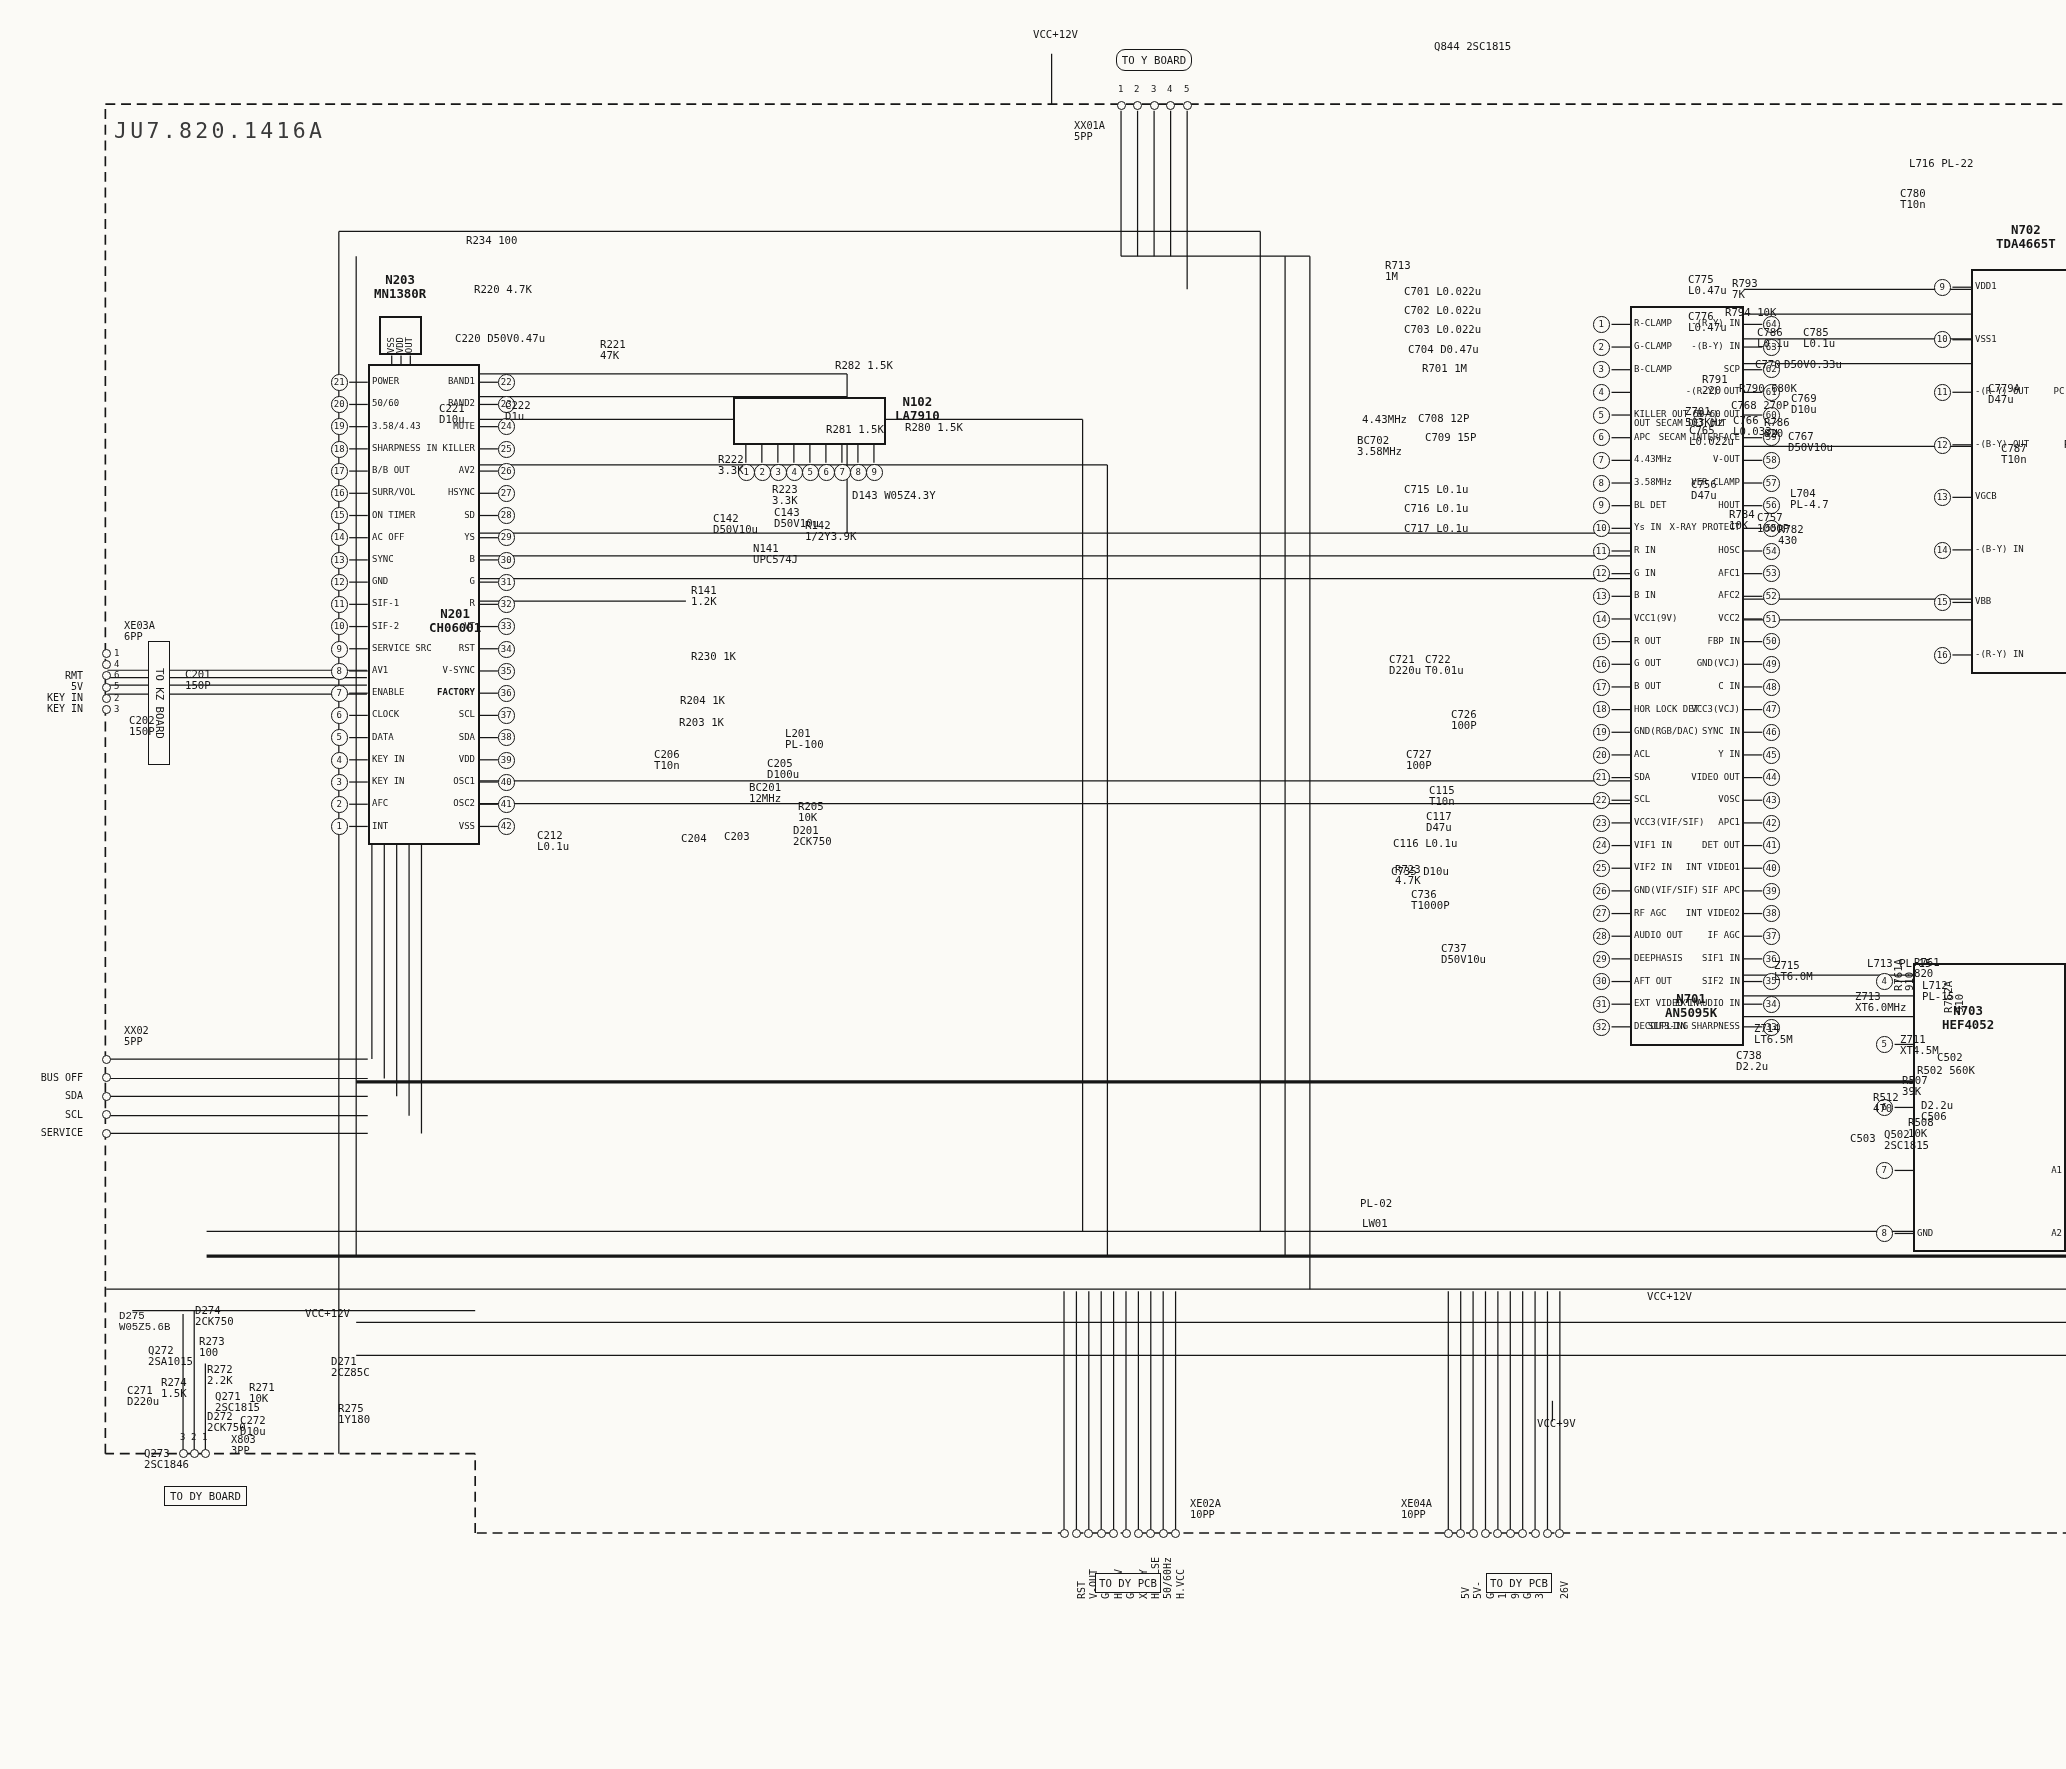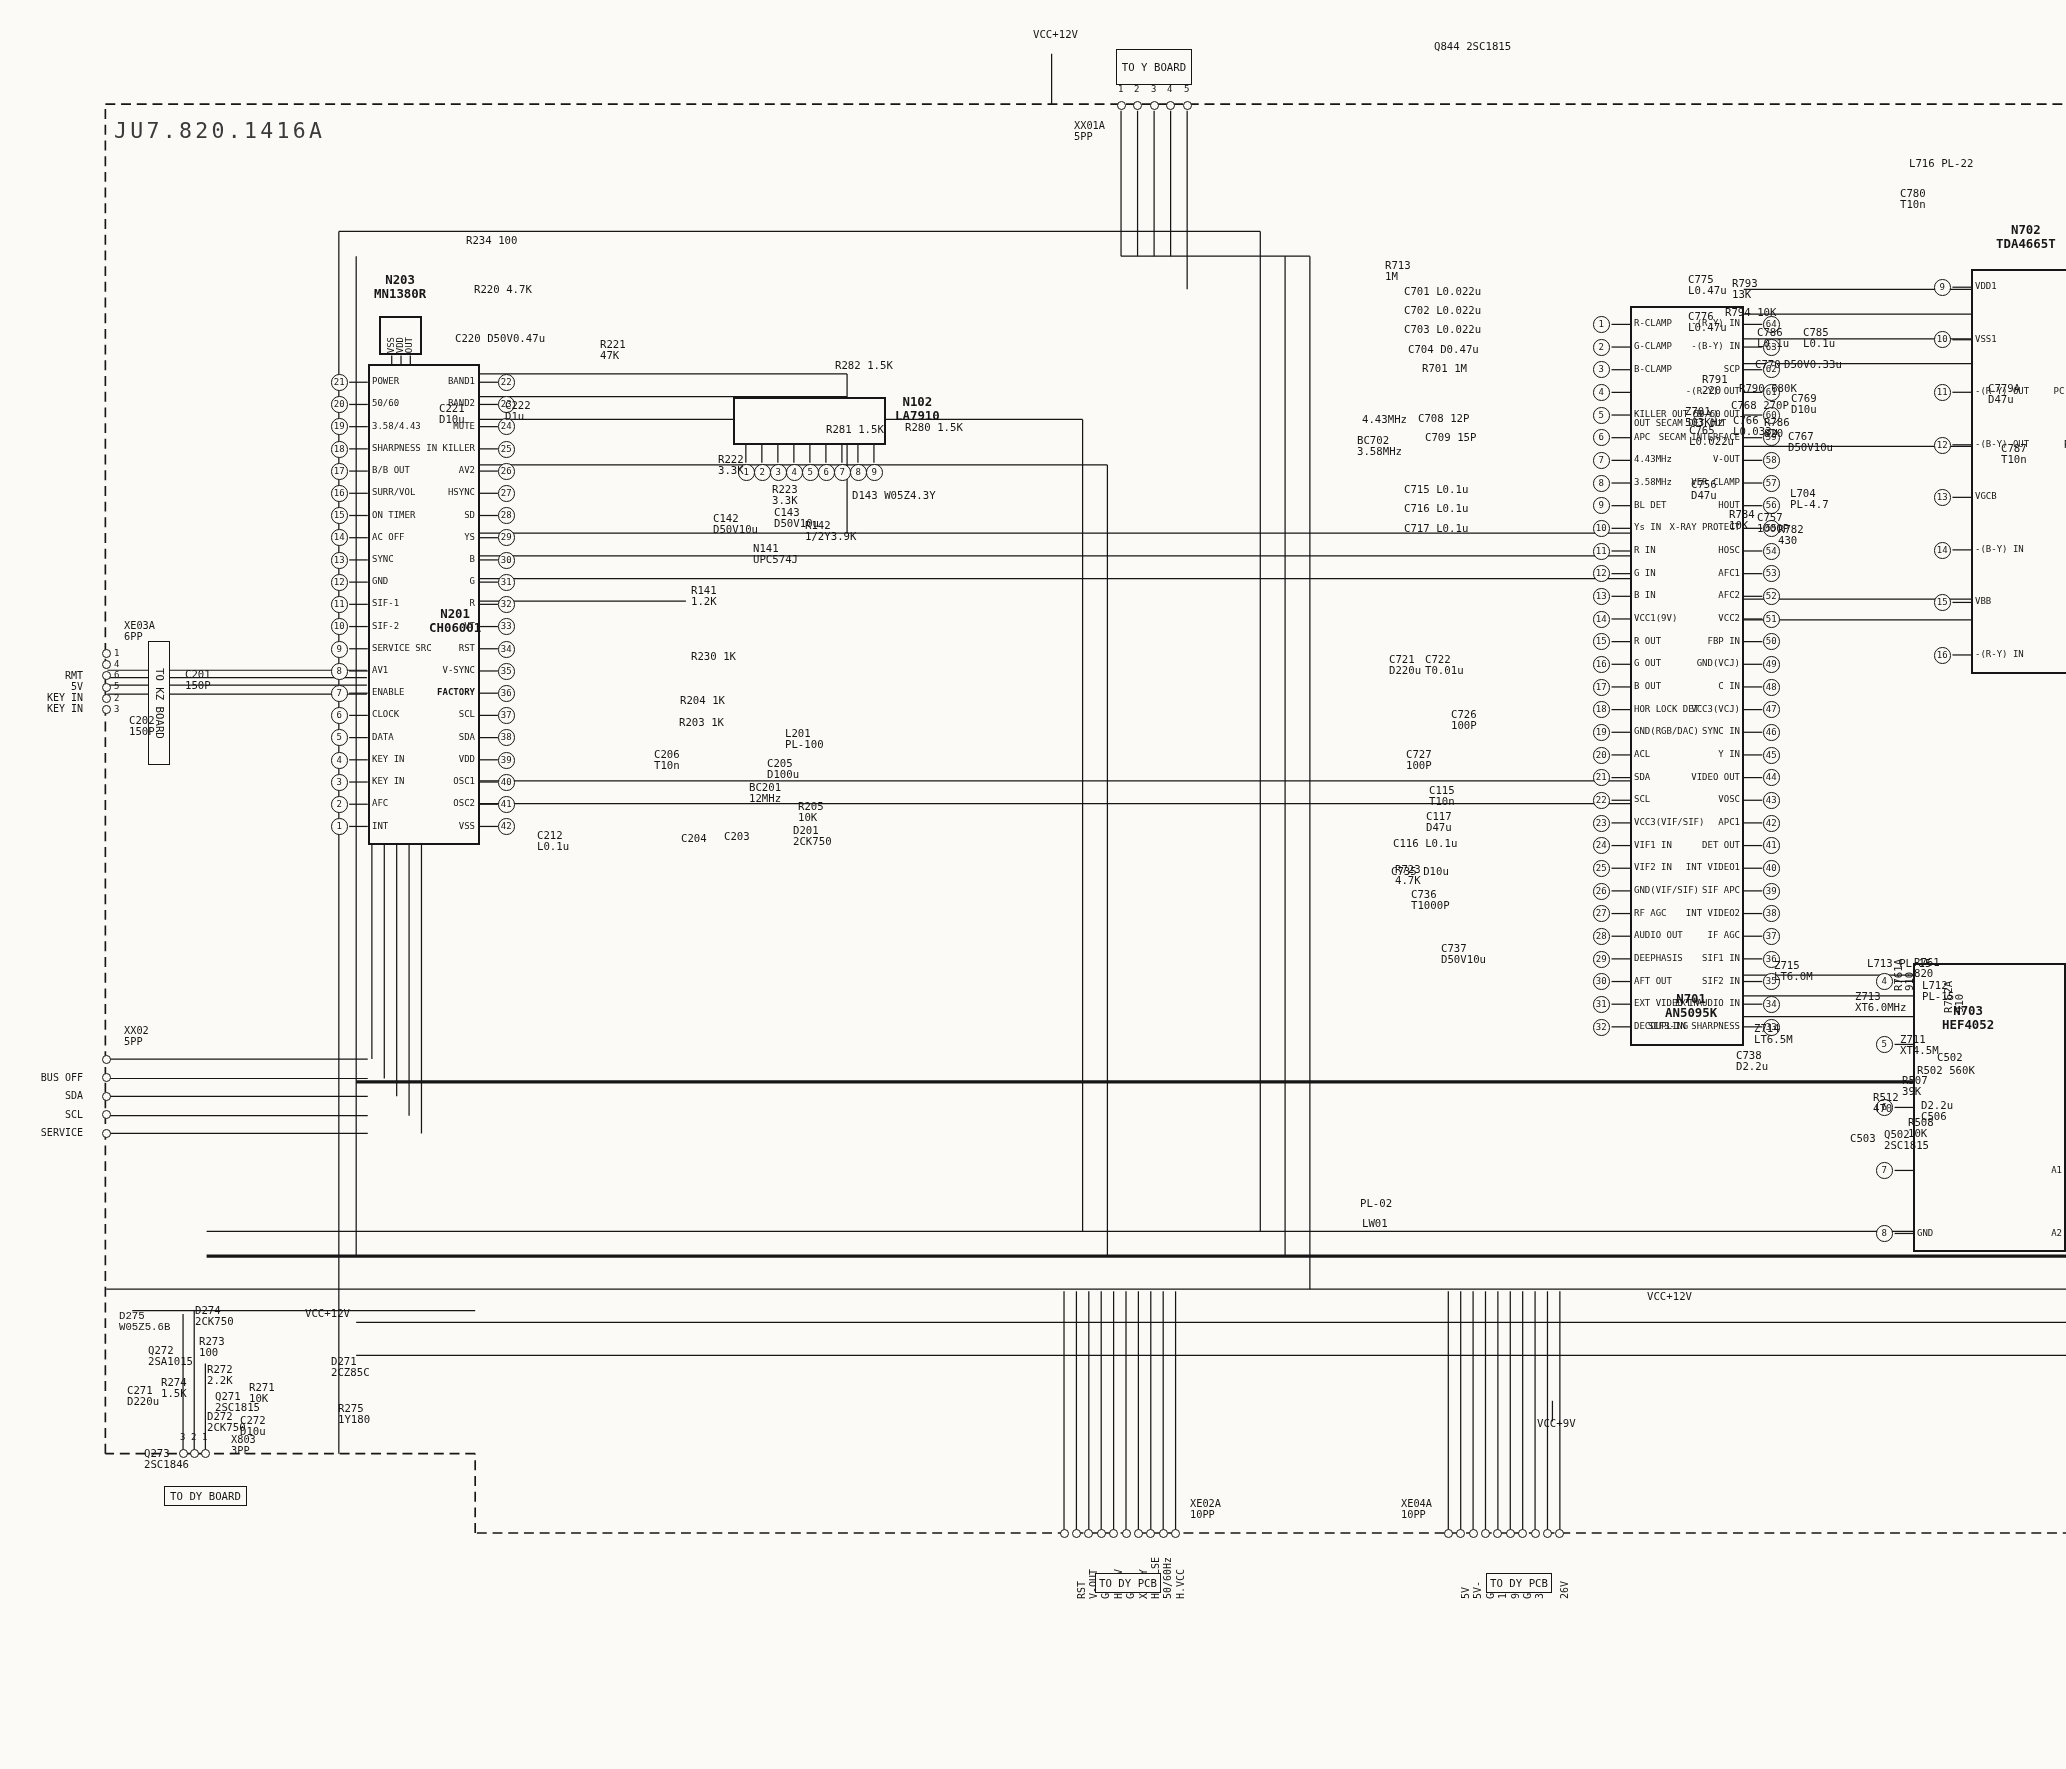--- a/index.html
+++ b/index.html
@@ -624,21 +624,21 @@
     <div class="bump" style="left: 1117px; top: 101px;"></div>
     <div class="pnum" style="left: 1118px; top: 84px;">1</div>
     <div class="bump" style="left: 1133px; top: 101px;"></div>
     <div class="pnum" style="left: 1134px; top: 84px;">2</div>
     <div class="bump" style="left: 1150px; top: 101px;"></div>
     <div class="pnum" style="left: 1151px; top: 84px;">3</div>
     <div class="bump" style="left: 1166px; top: 101px;"></div>
     <div class="pnum" style="left: 1167px; top: 84px;">4</div>
     <div class="bump" style="left: 1183px; top: 101px;"></div>
     <div class="pnum" style="left: 1184px; top: 84px;">5</div>
-    <div class="board-box" style="left: 1116px; top: 49px; width: 76px; height: 36px;">TO Y BOARD</div>
+    <div class="board-box" style="left: 1116px; top: 49px; width: 76px; height: 22px; border-radius: 9px;">TO Y BOARD</div>
     <div class="conn-ref" style="left: 124px; top: 620px;">XE03A
 6PP</div>
     <div class="bump" style="left: 102px; top: 649px;"></div>
     <div class="pnum" style="left: 114px; top: 648px;">1</div>
     <div class="bump" style="left: 102px; top: 660px;"></div>
     <div class="pnum" style="left: 114px; top: 659px;">4</div>
     <div class="bump" style="left: 102px; top: 671px;"></div>
     <div class="pnum" style="left: 114px; top: 670px;">6</div>
     <div class="clab" style="left: auto; top: 670px; right: 2826px;">RMT</div>
     <div class="bump" style="left: 102px; top: 683px;"></div>
@@ -800,21 +800,21 @@
     <div class="lab" style="left: 1395px; top: 864px;">R723
 4.7K</div>
     <div class="lab" style="left: 1391px; top: 866px;">C735 D10u</div>
     <div class="lab" style="left: 1411px; top: 889px;">C736
 T1000P</div>
     <div class="lab" style="left: 1441px; top: 943px;">C737
 D50V10u</div>
     <div class="lab" style="left: 1688px; top: 274px;">C775
 L0.47u</div>
     <div class="lab" style="left: 1732px; top: 278px;">R793
-13K</div>
+7K</div>
     <div class="lab" style="left: 1688px; top: 311px;">C776
 L0.47u</div>
     <div class="lab" style="left: 1725px; top: 307px;">R794 10K</div>
     <div class="lab" style="left: 1757px; top: 327px;">C786
 L0.1u</div>
     <div class="lab" style="left: 1803px; top: 327px;">C785
 L0.1u</div>
     <div class="lab" style="left: 1755px; top: 359px;">C770</div>
     <div class="lab" style="left: 1784px; top: 359px;">D50V0.33u</div>
     <div class="lab" style="left: 1702px; top: 374px;">R791

